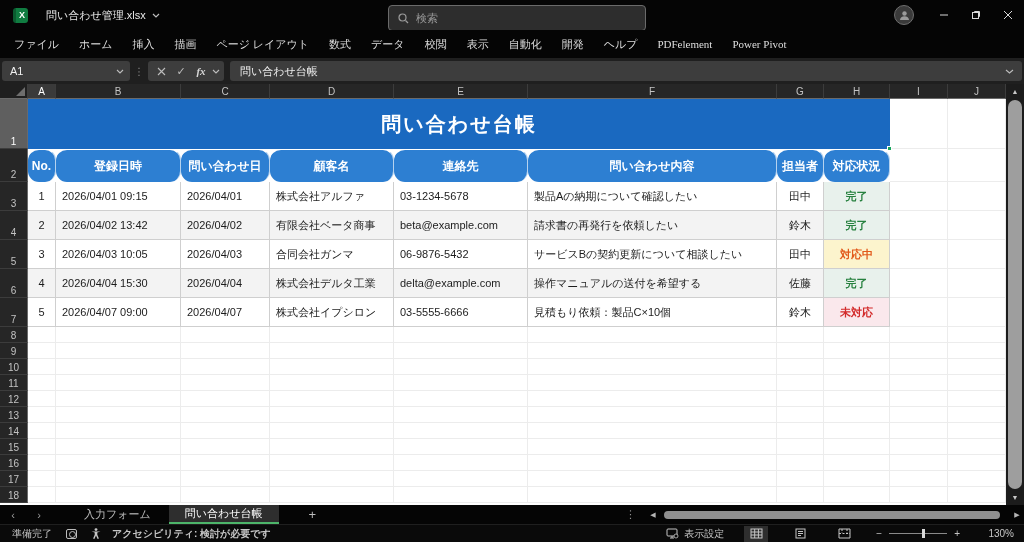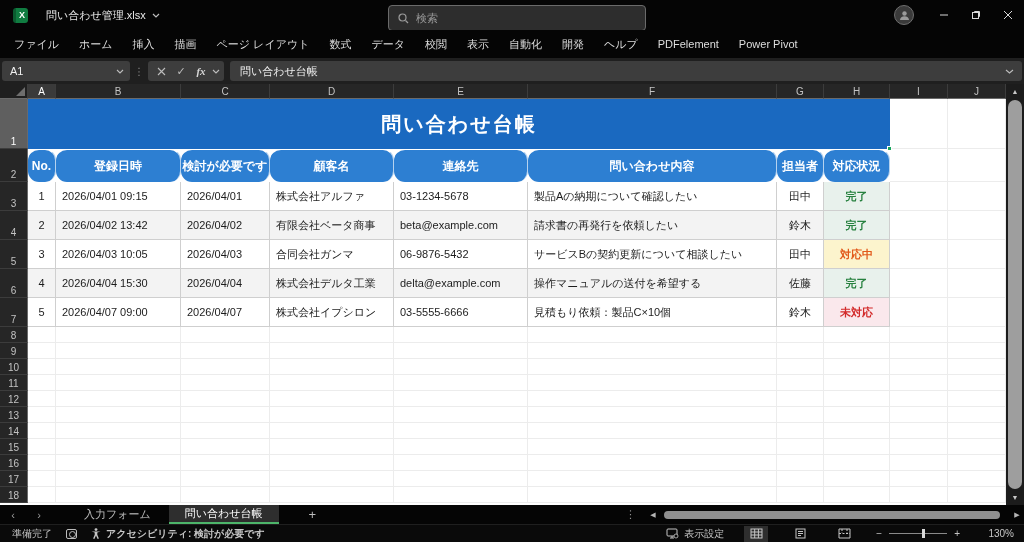--- a/index.html
+++ b/index.html
@@ -12,21 +12,21 @@
   .doc-title { color:#e8e8e8; font-size:11px; margin-left:18px; display:flex; align-items:center; gap:6px;justify-content:flex-end; }
   .doc-title svg { stroke:#bdbdbd; }
   .searchbox { position:absolute; left:388px; top:5px; width:258px; height:26px; background:#2d2d2d; border:1px solid #6a6a6a; border-radius:4px; display:flex; align-items:center; color:#9b9b9b; font-size:11px; gap:7px; padding-left:9px; }
   .win-right { position:absolute; right:0; top:0; height:30px; display:flex; align-items:center; }
   .avatar { width:20px; height:20px; border-radius:50%; background:#3a3a3a; border:1px solid #6e6e6e; display:flex; align-items:center; justify-content:center; margin-right:14px; }
   .winbtn { width:32px; height:30px; display:flex; align-items:center; justify-content:center; }
   .winbtn svg { stroke:#d8d8d8; }
 
   
   .ribbon { top:30px; height:28px; background:#050505; display:flex; align-items:center; }
-  .rtabs { display:flex; align-items:center; margin-left:4px; }
+  .rtabs { display:flex; align-items:center; margin-left:4px;font-family:Liberation Serif, serif; }
   .rtab { color:#dedede; font-size:11px; padding:0 10px; height:28px; display:flex; align-items:center; white-space:nowrap; }
   .ribbon-right { position:absolute; right:8px; top:33px; display:flex; align-items:center; gap:8px; }
   .comment-btn { height:21px; border:1px solid #7a7a7a; border-radius:3px; background:#1c1c1c; color:#e0e0e0; font-size:11px; display:flex; align-items:center; gap:5px; padding:0 8px; }
   .comment-btn svg { stroke:#d0d0d0; }
   .share-btn { height:21px; border-radius:3px; background:#41a35c; color:#0d2a16; font-size:11px; font-weight:bold; display:flex; align-items:center; gap:5px; padding:0 8px; }
   .share-btn svg { stroke:#0d2a16; }
 
   
   .formulabar { top:58px; height:26px; background:#1f1f1f; display:flex; align-items:center; }
   .namebox { width:128px; height:20px; margin-left:2px; background:#3d3d3d; border-radius:3px; color:#f0f0f0; font-size:11px; display:flex; align-items:center; padding-left:8px; position:relative; }
@@ -87,21 +87,21 @@
   .more-dots { color:#8f8f8f; font-size:11px; margin-right:10px; }
   .hs-arrow { color:#b5b5b5; font-size:7px; width:14px; text-align:center; }
   .hs-track { width:346px; height:10px; position:relative; margin:0 2px; }
   .hs-thumb { position:absolute; left:2px; top:1px; width:336px; height:8px; background:#8f8f8f; border-radius:4px; }
 
   
   .statusbar { top:524px; height:18px; background:#0a0a0a; border-top:1px solid #1f1f1f; display:flex; align-items:center; color:#c6c6c6; font-size:10px; }
   .sb-left { display:flex; align-items:center; gap:14px; margin-left:12px; }
   .macro-icon { width:11px; height:10px; border:1px solid #bdbdbd; border-radius:2px; position:relative; }
   .macro-icon::after { content:""; position:absolute; left:2px; top:1px; width:5px; height:5px; border:1px solid #bdbdbd; border-radius:50%; }
-  .acc { display:flex; align-items:center; gap:5px; font-weight:bold; }
+  .acc { display:flex; align-items:center; gap:11px; font-weight:bold; }
   .sb-right { position:absolute; right:10px; display:flex; align-items:center; gap:20px; }
   .disp { display:flex; align-items:center; gap:5px; }
   .viewbtn { width:24px; height:16px; display:flex; align-items:center; justify-content:center; }
   .viewbtn.sel { background:#2e2e2e; }
   .viewbtn svg { stroke:#c6c6c6; }
   .zoomctl { display:flex; align-items:center; gap:7px; }
   .ztrack { width:58px; height:1px; background:#8a8a8a; position:relative; }
   .zthumb { position:absolute; left:33px; top:-4px; width:3px; height:9px; background:#d9d9d9; }
   .zpct { width:34px; text-align:right; }
 </style>
@@ -238,21 +238,21 @@
       <span class="fill-handle"></span>
     </div>
     <div class="blank c-i"></div>
     <div class="blank c-j"></div>
   </div>
 
   <div class="row r2">
     <div class="rh">2</div>
     <div class="hd c-a">No.</div>
     <div class="hd c-b">登録日時</div>
-    <div class="hd c-c">検討が必要です</div>
+    <div class="hd c-c">問い合わせ日</div>
     <div class="hd c-d">顧客名</div>
     <div class="hd c-e">連絡先</div>
     <div class="hd c-f">問い合わせ内容</div>
     <div class="hd c-g">担当者</div>
     <div class="hd c-h">対応状況</div>
     <div class="blank c-i"></div>
     <div class="blank c-j"></div>
   </div>
 
   <div class="row rd">

